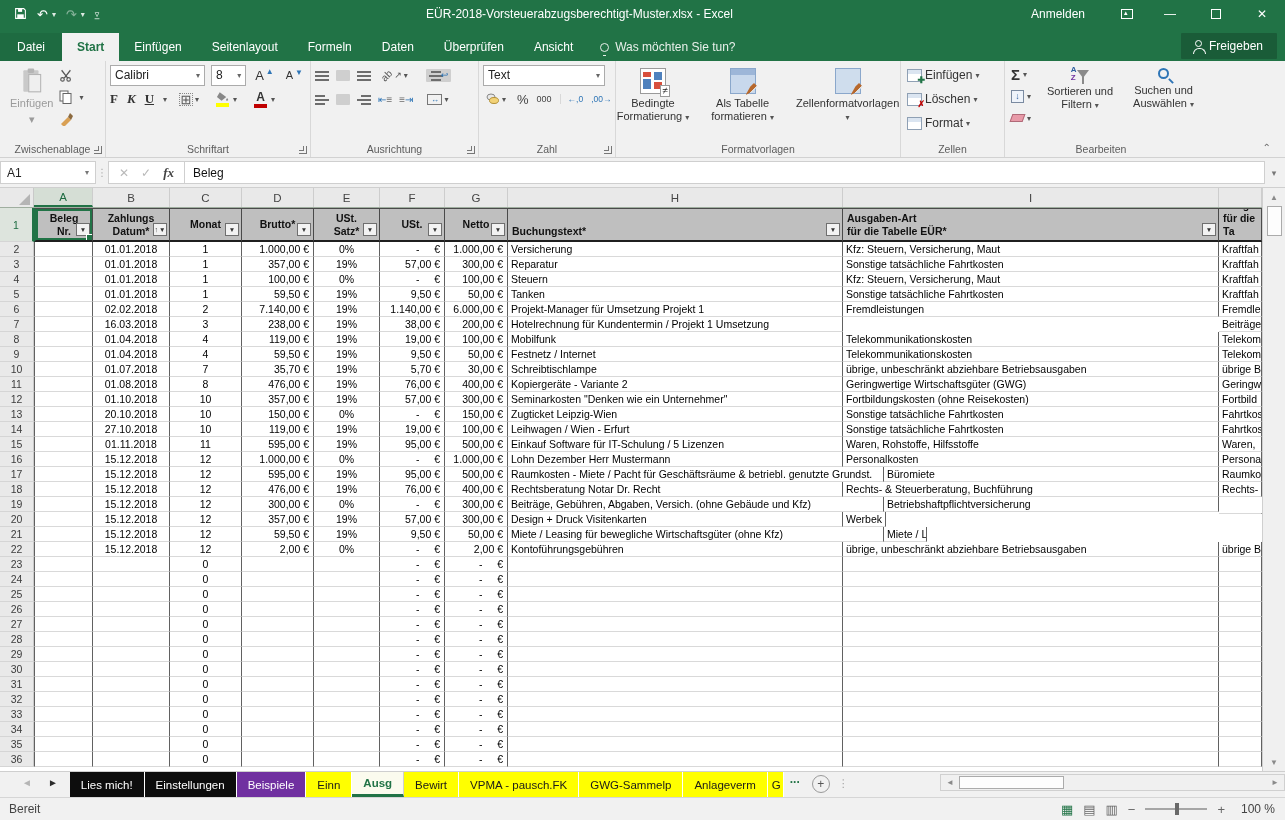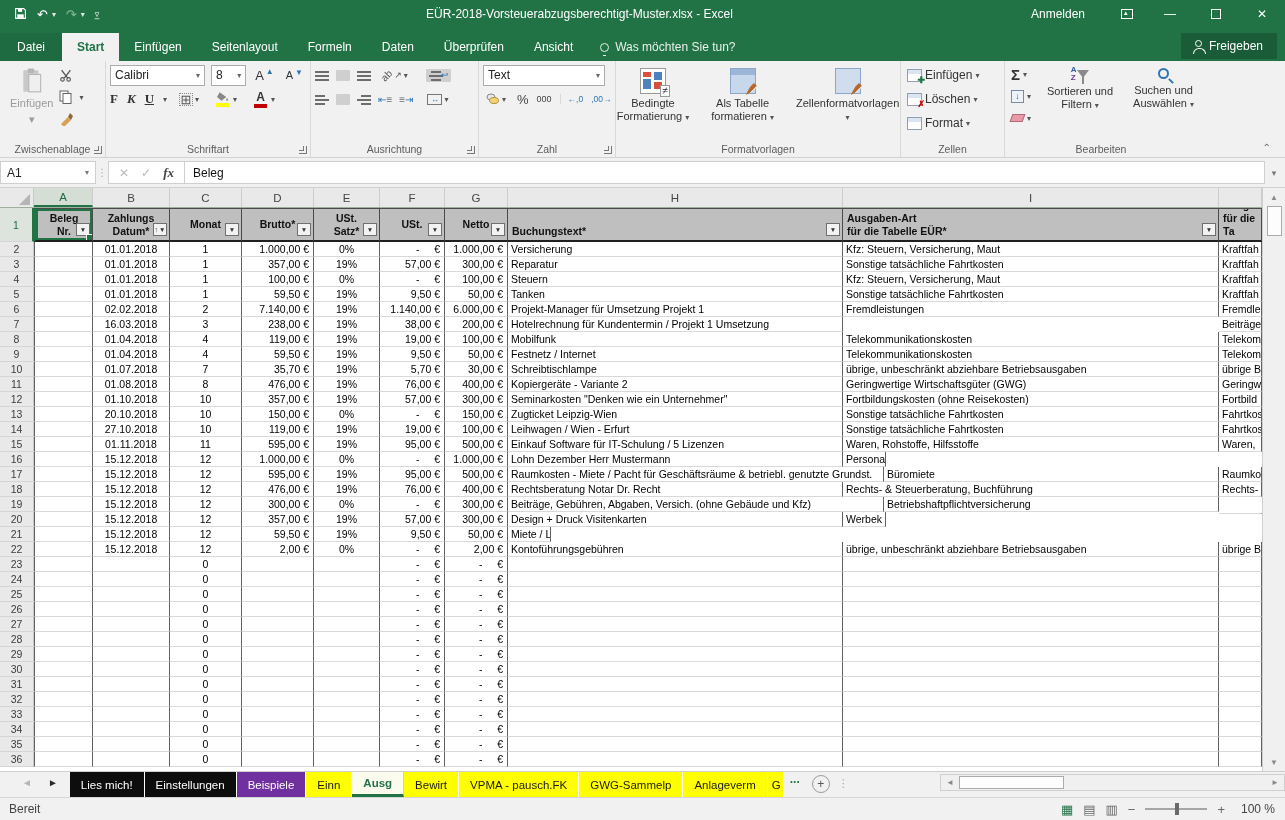--- a/index.html
+++ b/index.html
@@ -707,20 +707,21 @@
           <div class="grow">
             <div class="gut">16</div>
             <div class="cell c-center first" style="width: 59px;"></div>
             <div class="cell c-center" style="width: 77px;">15.12.2018</div>
             <div class="cell c-center" style="width: 72px;">12</div>
             <div class="cell c-right" style="width: 72px;">1.000,00 €</div>
             <div class="cell c-center" style="width: 66px;">0%</div>
             <div class="cell c-right" style="width: 65px;">-     €</div>
             <div class="cell c-right" style="width: 63px;">1.000,00 €</div>
             <div class="cell c-left" style="width: 335px;">Lohn Dezember Herr Mustermann</div>
+            <div class="cell c-left" style="width: 376px;">Personalkosten</div>
             <div class="cell c-left" style="width: 43px;">Persona</div>
           </div>
           <div class="grow">
             <div class="gut">17</div>
             <div class="cell c-center first" style="width: 59px;"></div>
             <div class="cell c-center" style="width: 77px;">15.12.2018</div>
             <div class="cell c-center" style="width: 72px;">12</div>
             <div class="cell c-right" style="width: 72px;">595,00 €</div>
             <div class="cell c-center" style="width: 66px;">19%</div>
             <div class="cell c-right" style="width: 65px;">95,00 €</div>
@@ -769,20 +770,21 @@
           </div>
           <div class="grow">
             <div class="gut">21</div>
             <div class="cell c-center first" style="width: 59px;"></div>
             <div class="cell c-center" style="width: 77px;">15.12.2018</div>
             <div class="cell c-center" style="width: 72px;">12</div>
             <div class="cell c-right" style="width: 72px;">59,50 €</div>
             <div class="cell c-center" style="width: 66px;">19%</div>
             <div class="cell c-right" style="width: 65px;">9,50 €</div>
             <div class="cell c-right" style="width: 63px;">50,00 €</div>
+            <div class="cell c-left" style="width: 376px;">Miete / Leasing für bewegliche Wirtschaftsgüter (ohne Kfz)</div>
             <div class="cell c-left" style="width: 43px;">Miete / L</div>
           </div>
           <div class="grow">
             <div class="gut">22</div>
             <div class="cell c-center first" style="width: 59px;"></div>
             <div class="cell c-center" style="width: 77px;">15.12.2018</div>
             <div class="cell c-center" style="width: 72px;">12</div>
             <div class="cell c-right" style="width: 72px;">2,00 €</div>
             <div class="cell c-center" style="width: 66px;">0%</div>
             <div class="cell c-right" style="width: 65px;">-     €</div>

